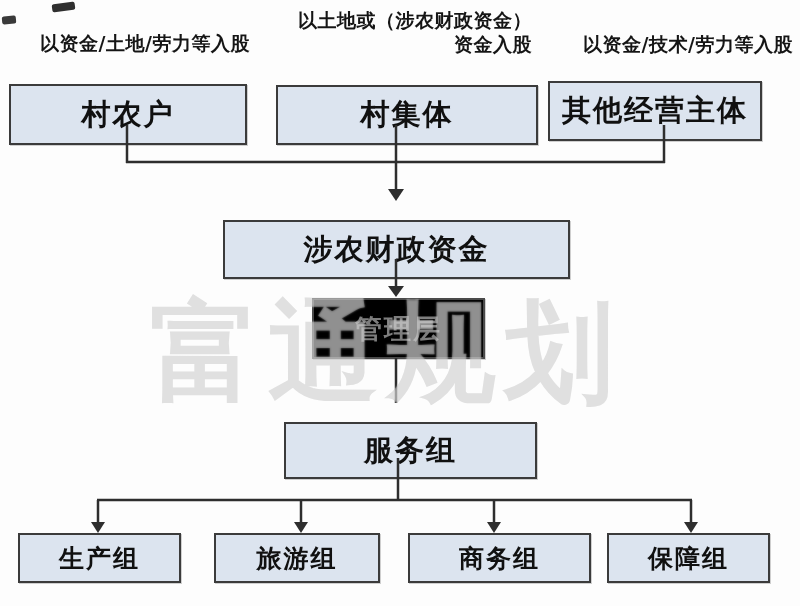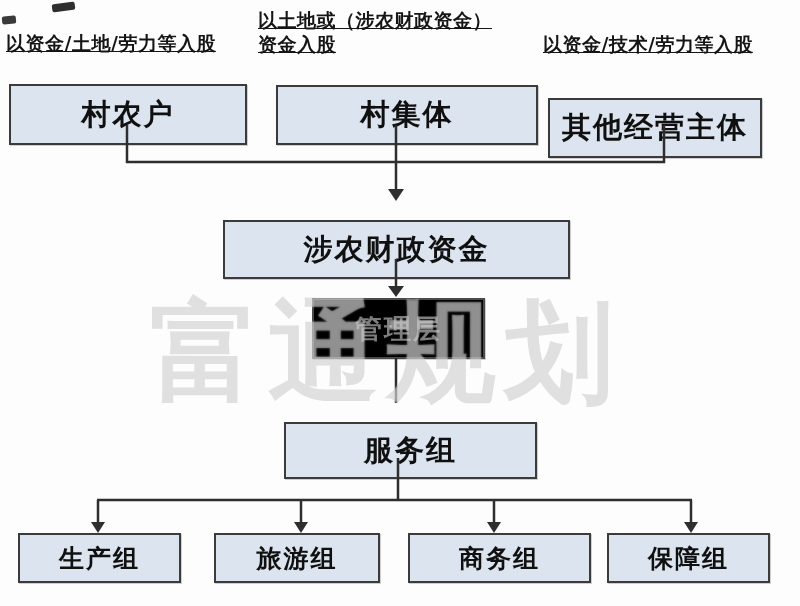--- a/index.html
+++ b/index.html
@@ -1,22 +1,22 @@
 <!DOCTYPE html>
 <html style="--node-fill: #dce4ef; --node-border: #3b3b3b; --line-color: #2e2e2e;"><head>
 <meta charset="utf-8">
 <style>
   html,body{margin:0;padding:0;background:#ffffff;}
   .stage{
     position:relative;width:800px;height:606px;background:#fdfdfd;overflow:hidden;
     font-family:"DejaVu Sans","Liberation Sans",sans-serif;
   }
   .note{
-    position:absolute;text-align:left;font-size:19px;font-weight:700;color:#151515;
-    line-height:1.28;letter-spacing:0.5px;text-decoration:underline;
+    position:absolute;text-align:right;font-size:19px;font-weight:700;color:#151515;
+    line-height:1.28;letter-spacing:0.5px;
   }
   .node{
     position:absolute;display:flex;align-items:center;justify-content:center;
     background:var(--node-fill,#dce4ef);border:2px solid var(--node-border,#3b3b3b);
     box-sizing:border-box;font-weight:700;color:#101010;letter-spacing:2px;
     box-shadow:1px 1px 0 rgba(120,120,120,.35);
   }
   .node.big{font-size:29px;margin-top:20px;}
   .node.mid{font-size:27px;}
   .node.small{font-size:25px;}
@@ -76,21 +76,21 @@
     <line class="cline" x1="494" y1="500" x2="494" y2="524"></line>
     <polygon class="ahead" points="487,522 501,522 494,533"></polygon>
     <line class="cline" x1="691" y1="500" x2="691" y2="524"></line>
     <polygon class="ahead" points="684,522 698,522 691,533"></polygon>
   </svg>
 
   <div class="node big" style="left:9px;top:64px;width:238px;height:61px">村农户</div>
 
   <div class="node big" style="left:276px;top:65px;width:262px;height:60px">村集体</div>
 
-  <div class="node big" style="left:548px;top:78px;width:214px;height:60px">其他经营主体</div>
+  <div class="node big" style="left:548px;top:61px;width:214px;height:60px">其他经营主体</div>
 
   <div class="node big" style="left:223px;top:200px;width:347px;height:59px">涉农财政资金</div>
 
   <div class="node mid faded" style="left:312px;top:298px;width:173px;height:61px">管理层</div>
 
   <div class="node big" style="left:284px;top:402px;width:253px;height:57px">服务组</div>
 
   <div class="node small" style="left:18px;top:533px;width:163px;height:50px">生产组</div>
 
   <div class="node small" style="left:214px;top:533px;width:166px;height:50px">旅游组</div>

